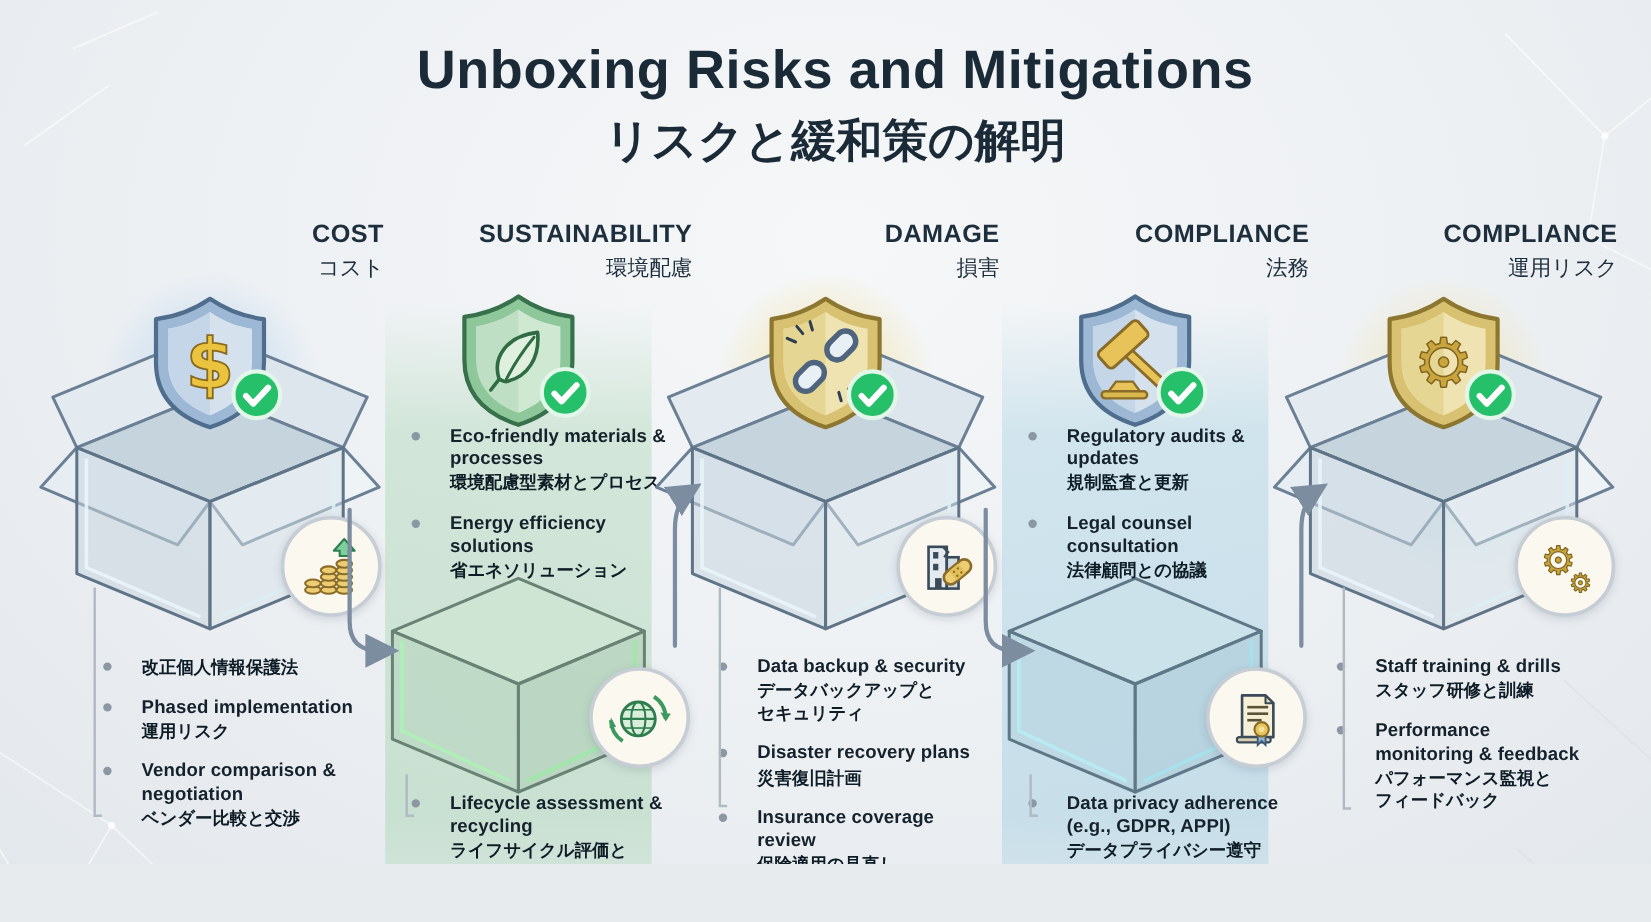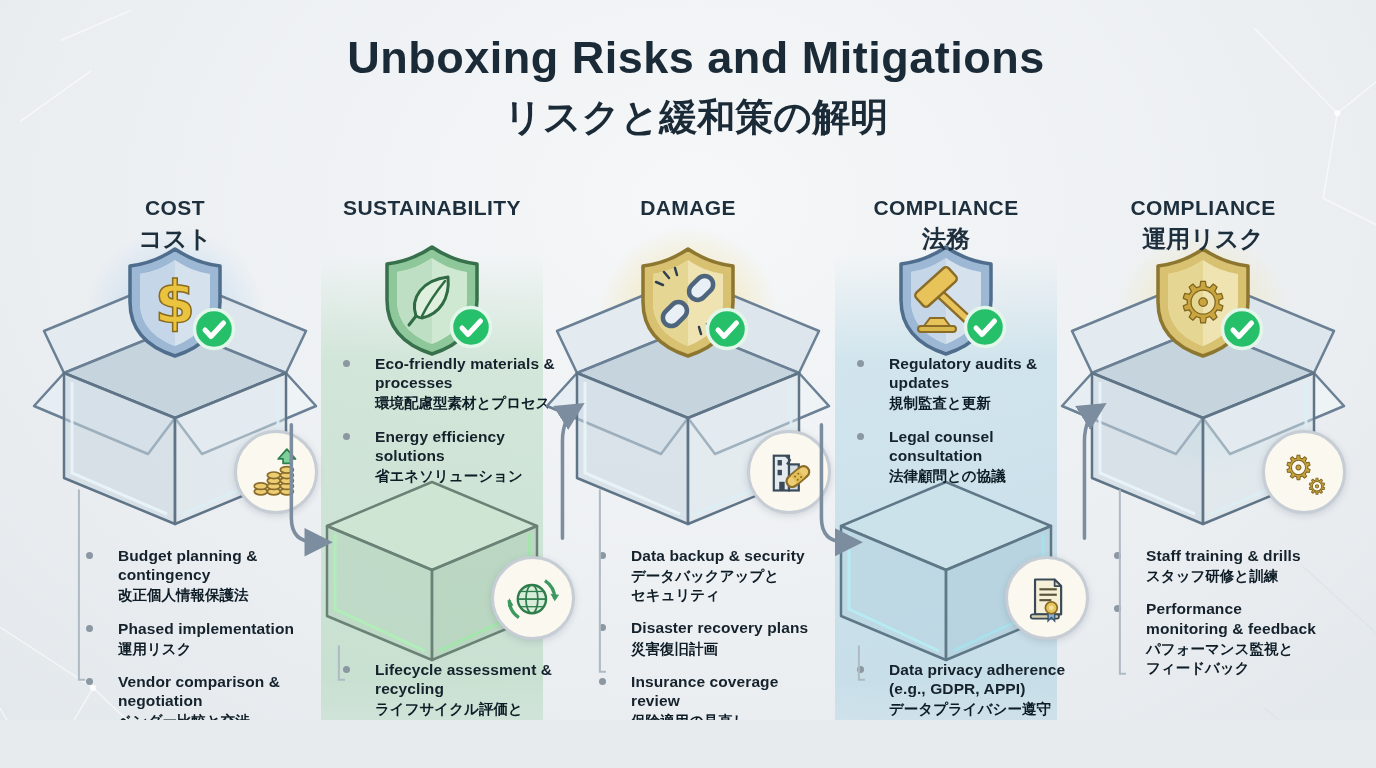--- a/index.html
+++ b/index.html
@@ -14,23 +14,23 @@
 
   
   .title-wrap{position:absolute;top:32px;left:0;width:100%;text-align:center;z-index:2}
   .title-en{font-size:45px;font-weight:700;color:#1b2a37;letter-spacing:.5px;line-height:1.15}
   .title-ja{font-size:38px;font-weight:700;color:#1b2a37;margin-top:8px}
 
   
   .col{position:absolute;top:184px;width:250px;height:584px;z-index:2}
   #col-cost{left:50px}#col-sustainability{left:307px}#col-damage{left:563px}
   #col-compliance{left:821px}#col-operations{left:1078px}
-  .col-head{position:absolute;top:12px;left:-20px;right:-20px;text-align:center;z-index:4}
+  .col-head{position:absolute;top:0;left:-20px;right:-20px;text-align:right;z-index:4}
   .col-title-en{font-size:21px;font-weight:700;color:#1d2e3c;letter-spacing:.4px}
-  .col-title-ja{font-size:24px;font-weight:700;color:#1d2e3c;margin-top:3px}
+  .col-title-ja{font-size:18px;font-weight:400;color:#1d2e3c;margin-top:3px}
 
   .beam{position:absolute;top:42px;left:8px;width:234px;height:280px;z-index:1}
   #col-cost .beam{background:radial-gradient(ellipse 55% 45% at 50% 32%, rgba(150,195,235,.55), rgba(150,195,235,0) 70%)}
   #col-damage .beam{background:radial-gradient(ellipse 55% 45% at 50% 32%, rgba(242,214,110,.6), rgba(242,214,110,0) 70%)}
   #col-operations .beam{background:radial-gradient(ellipse 55% 45% at 50% 32%, rgba(240,220,130,.55), rgba(240,220,130,0) 68%),
                         radial-gradient(ellipse 50% 40% at 55% 62%, rgba(150,215,225,.35), rgba(150,215,225,0) 70%)}
   .band{position:absolute;top:70px;left:14px;width:222px;height:590px;z-index:1}
   #col-sustainability .band{background:linear-gradient(180deg, rgba(152,206,163,0), rgba(152,206,163,.34) 18%, rgba(152,206,163,.4) 72%, rgba(152,206,163,0))}
   #col-compliance .band{background:linear-gradient(180deg, rgba(142,198,220,0), rgba(142,198,220,.32) 18%, rgba(142,198,220,.38) 72%, rgba(142,198,220,0))}
 
@@ -164,21 +164,20 @@
             <ellipse cx="33" cy="31" rx="6" ry="3"></ellipse>
             <ellipse cx="33" cy="26" rx="6" ry="3"></ellipse>
             <ellipse cx="33" cy="21" rx="6" ry="3"></ellipse>
         </g>
       </svg>
     </div>
     <ul class="bullets bullets-A">
       <li>
           <span class="dot"></span>
         <span>
-            <span class="b-en">Budget planning &amp; contingency</span>
             <span class="b-ja">改正個人情報保護法</span>
           </span>
         </li>
       <li>
           <span class="dot"></span>
         <span>
             <span class="b-en">Phased implementation</span>
             <span class="b-ja">運用リスク</span>
           </span>
         </li>
@@ -188,20 +187,21 @@
             <span class="b-en">Vendor comparison &amp; negotiation</span>
             <span class="b-ja">ベンダー比較と交渉</span>
           </span>
         </li>
     </ul>
   </div>
 
   <div class="col" id="col-sustainability">
     <div class="col-head">
       <div class="col-title-en">SUSTAINABILITY</div>
+      <div class="col-title-ja">環境配慮</div>
     </div>
     <div class="band"></div>
     <svg class="shield shield-B" viewBox="0 0 120 115">
       <use href="#shield-green-base"></use>
       <path d="M44,74 C38,56 50,38 76,35 C78,56 68,72 50,76 C48,76 46,75 44,74 Z" fill="#dff0df" stroke="#2f6b43" stroke-width="3" stroke-linejoin="round"></path>
       <path d="M50,74 C56,62 64,50 73,39" fill="none" stroke="#2f6b43" stroke-width="2.5" stroke-linecap="round"></path>
       <path d="M44,74 L37,83" fill="none" stroke="#2f6b43" stroke-width="3" stroke-linecap="round"></path>
     </svg>
     <svg class="check check-B" viewBox="0 0 46 46">
         <use href="#checkmark"></use>
@@ -246,20 +246,21 @@
             <span class="b-ja">ライフサイクル評価と
 リサイクル</span>
           </span>
         </li>
     </ul>
   </div>
 
   <div class="col" id="col-damage">
     <div class="col-head">
       <div class="col-title-en">DAMAGE</div>
+      <div class="col-title-ja">損害</div>
     </div>
     <div class="beam"></div>
     <svg class="boxA" viewBox="-20 0 290 256">
         <use href="#openbox"></use>
       </svg>
     <svg class="shield" viewBox="0 0 120 115">
       <use href="#shield-gold-base"></use>
       <g transform="rotate(-45 60 57)">
         <rect x="28" y="48.5" width="27" height="17" rx="8.5" fill="#e8f0f6" stroke="#4e657d" stroke-width="4.5"></rect>
         <rect x="65" y="48.5" width="27" height="17" rx="8.5" fill="#e8f0f6" stroke="#4e657d" stroke-width="4.5"></rect>

